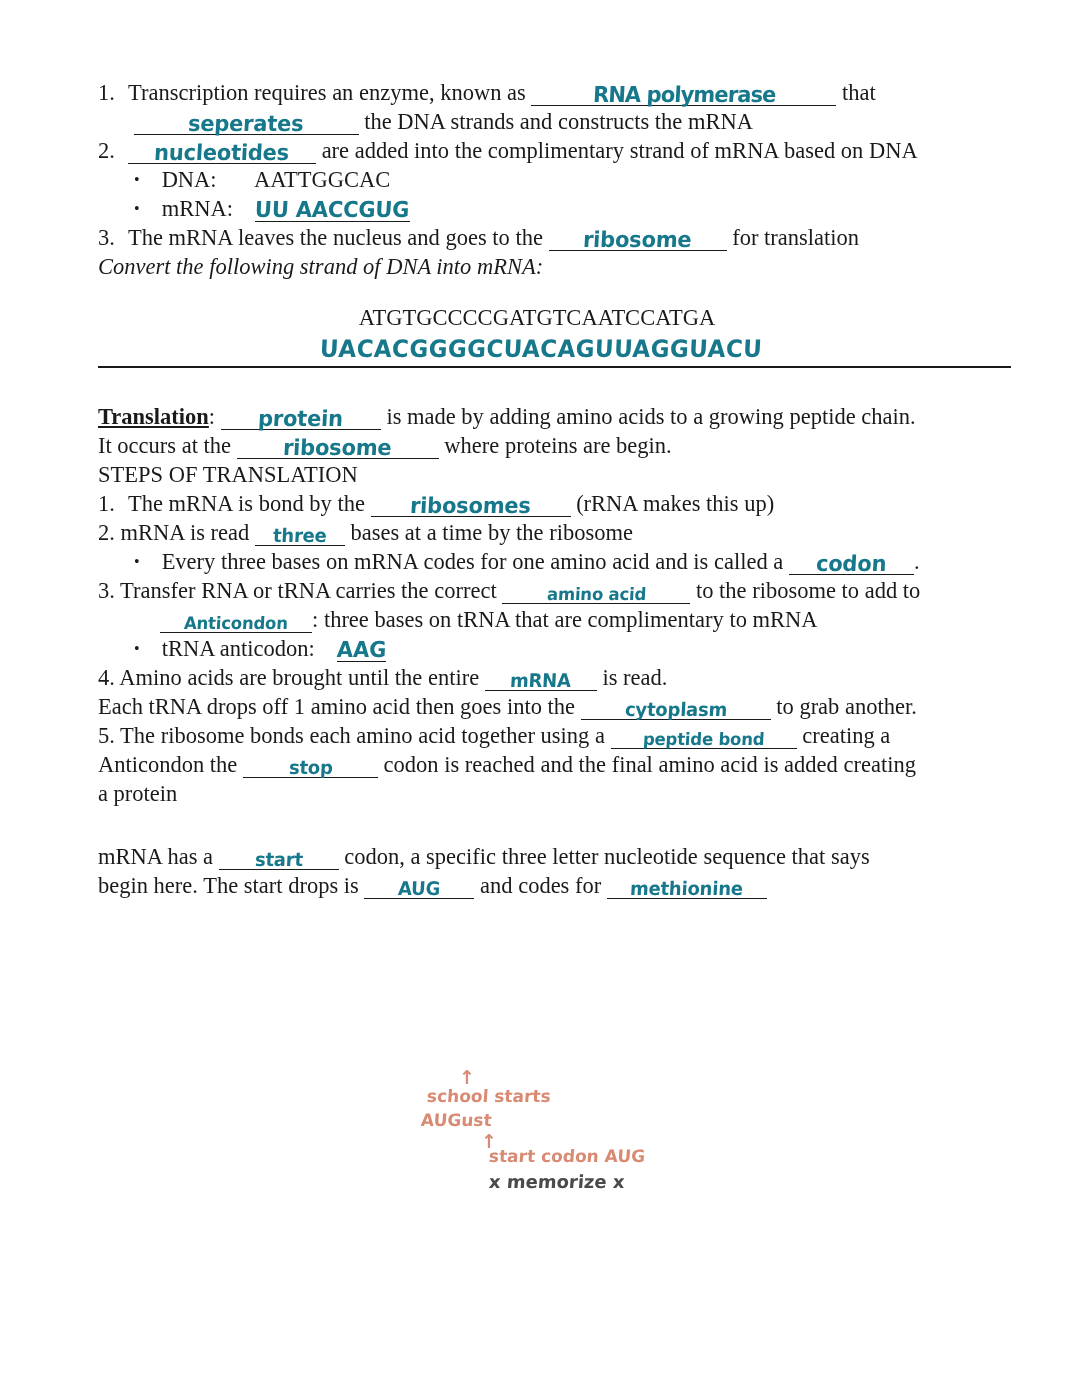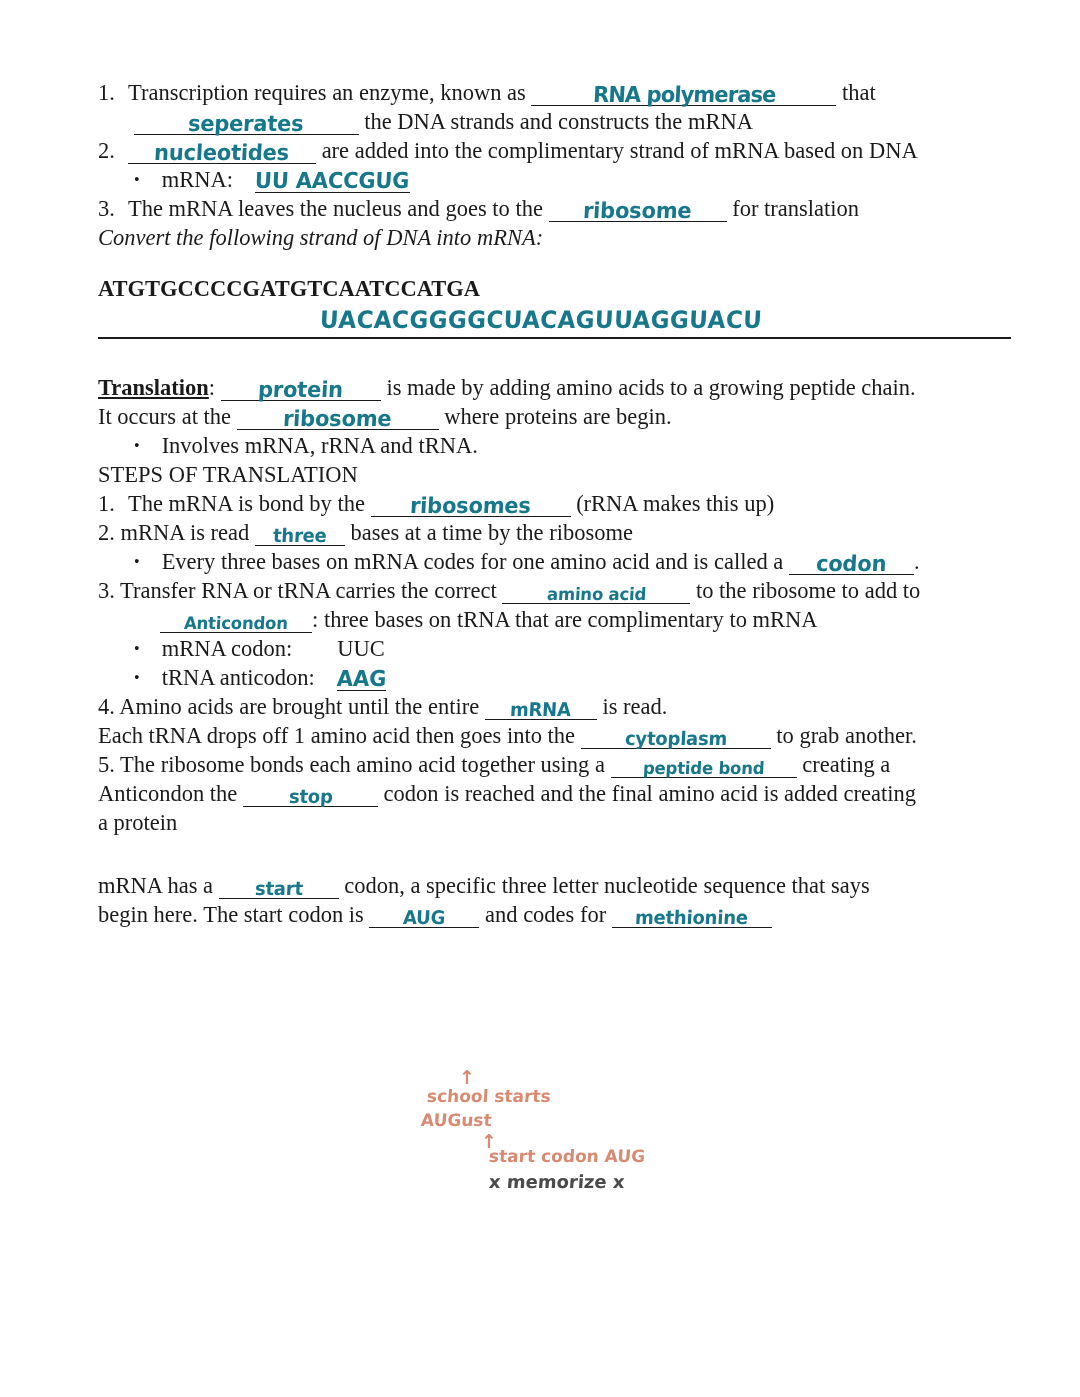--- a/index.html
+++ b/index.html
@@ -91,24 +91,24 @@
   
   .q1 { margin-top: 0; }
   .hrule {
     width: 913px;
     height: 0;
     border-top: 2.2px solid #1a1a1a;
     margin: 4px 0 0 0;
   }
 
   .center-seq {
+    text-align: center;
     font-size: 22.5px;
     line-height: 29px;
     padding-right: 42px;
-    font-weight: bold;
   }
   .mrna-hand-seq {
     text-align: center;
     padding-right: 34px;
     margin-top: 4px;
   }
   .mrna-hand-seq .hand {
     font-size: 23px;
     letter-spacing: 0.4px;
   }
@@ -153,20 +153,25 @@
     <span class="num-hang"></span>
     <span class="blank" style="width:225px"><span class="hand">seperates</span></span>
     <span>the DNA strands and constructs the mRNA</span>
   </div>
 
   <div class="line">
     <span class="num-hang">2.</span><span class="blank" style="width:188px"><span class="hand">nucleotides</span></span>
     <span>are added into the complimentary strand of mRNA based on DNA</span>
   </div>
 
+  <div class="bullet-row">
+    <span class="dot">•</span>
+    <span style="display:inline-block;width:88px">DNA:</span>
+    <span>AATTGGCAC</span>
+  </div>
 
   <div class="bullet-row">
     <span class="dot">•</span>
     <span style="display:inline-block;width:88px">mRNA:</span>
     <span class="uline-ans"><span class="hand">UU AACCGUG</span></span>
   </div>
 
   <div class="line">
     <span class="num-hang">3.</span><span>The mRNA leaves the nucleus and goes to the</span>
     <span class="blank" style="width:178px"><span class="hand">ribosome</span></span>
@@ -192,24 +197,20 @@
     <span class="blank" style="width:160px"><span class="hand">protein</span></span>
     <span>is made by adding amino acids to a growing peptide chain.</span>
   </div>
 
   <div class="line">
     <span>It occurs at the</span>
     <span class="blank" style="width:202px"><span class="hand">ribosome</span></span>
     <span>where proteins are begin.</span>
   </div>
 
-  <div class="bullet-row">
-    <span class="dot">•</span>
-    <span>Involves mRNA, rRNA and tRNA.</span>
-  </div>
 
   <div class="line">STEPS OF TRANSLATION</div>
 
   <div class="line">
     <span class="num-hang">1.</span><span>The mRNA is bond by the</span>
     <span class="blank" style="width:200px"><span class="hand">ribosomes</span></span>
     <span>(rRNA makes this up)</span>
   </div>
 
   <div class="line">
@@ -231,25 +232,20 @@
     <span>Transfer RNA or tRNA carries the correct</span>
     <span class="blank" style="width:188px"><span class="hand xs">amino acid</span></span>
     <span>to the ribosome to add to</span>
   </div>
 
 
   <div class="line" style="padding-left:62px">
     <span class="blank" style="width:152px"><span class="hand xs">Anticondon</span></span><span>: three bases on tRNA that are complimentary to mRNA</span>
   </div>
 
-  <div class="bullet-row">
-    <span class="dot">•</span>
-    <span style="display:inline-block;width:170px">mRNA codon:</span>
-    <span>UUC</span>
-  </div>
 
   <div class="bullet-row">
     <span class="dot">•</span>
     <span style="display:inline-block;width:170px">tRNA anticodon:</span>
     <span class="uline-ans"><span class="hand">AAG</span></span>
   </div>
 
   <div class="line">
     <span>4.</span>
     <span>Amino acids are brought until the entire</span>
@@ -282,21 +278,21 @@
   <div class="spacer-lg"></div>
 
 
   <div class="line">
     <span>mRNA has a</span>
     <span class="blank" style="width:120px"><span class="hand sm">start</span></span>
     <span>codon, a specific three letter nucleotide sequence that says</span>
   </div>
 
   <div class="line">
-    <span>begin here.  The start codon is</span>
+    <span>begin here.  The start drops is</span>
     <span class="blank" style="width:110px"><span class="hand sm">AUG</span></span>
     <span>and codes for</span>
     <span class="blank" style="width:160px"><span class="hand sm">methionine</span></span>
   </div>
 
 </div>
 
 <div class="annot-layer">
   <div class="arrow" style="left:459px; top:1066px; font-size:19px;">↑</div>
   <div class="annot" style="left:427px; top:1086px; font-size:17px;">school starts</div>

